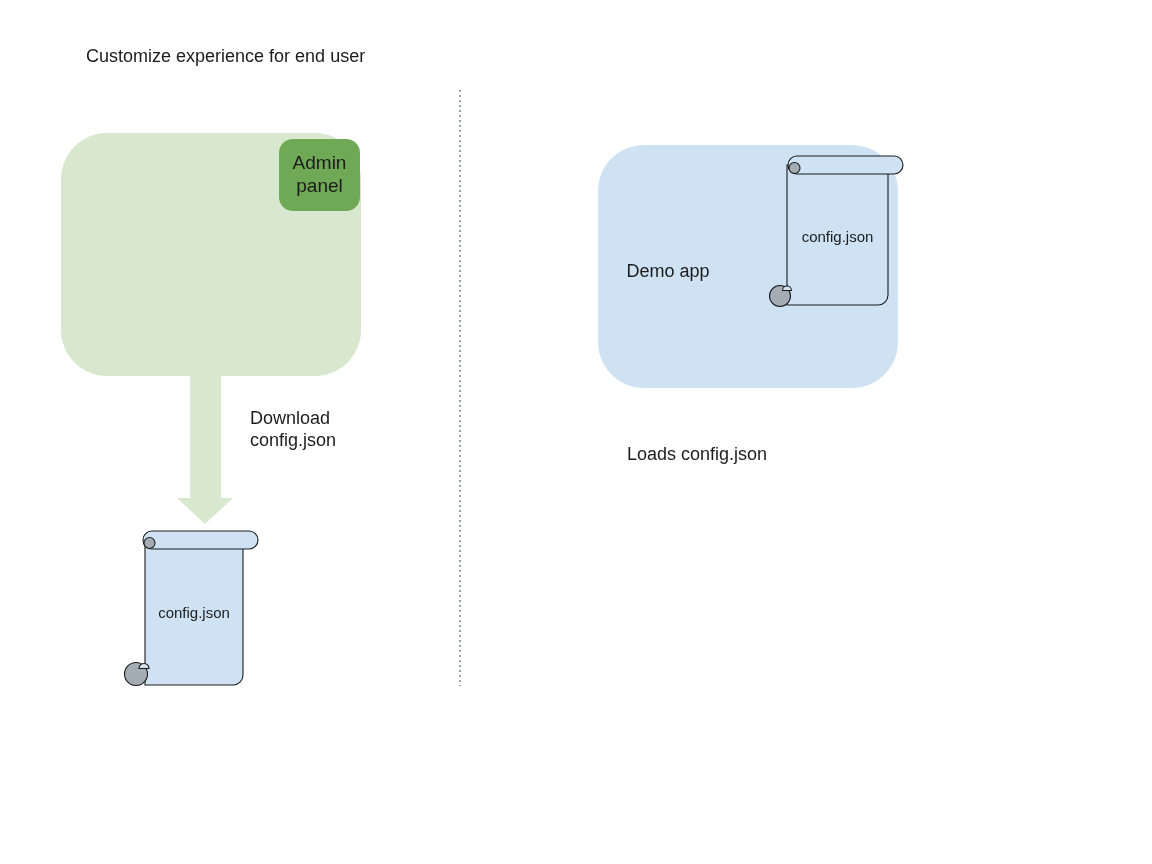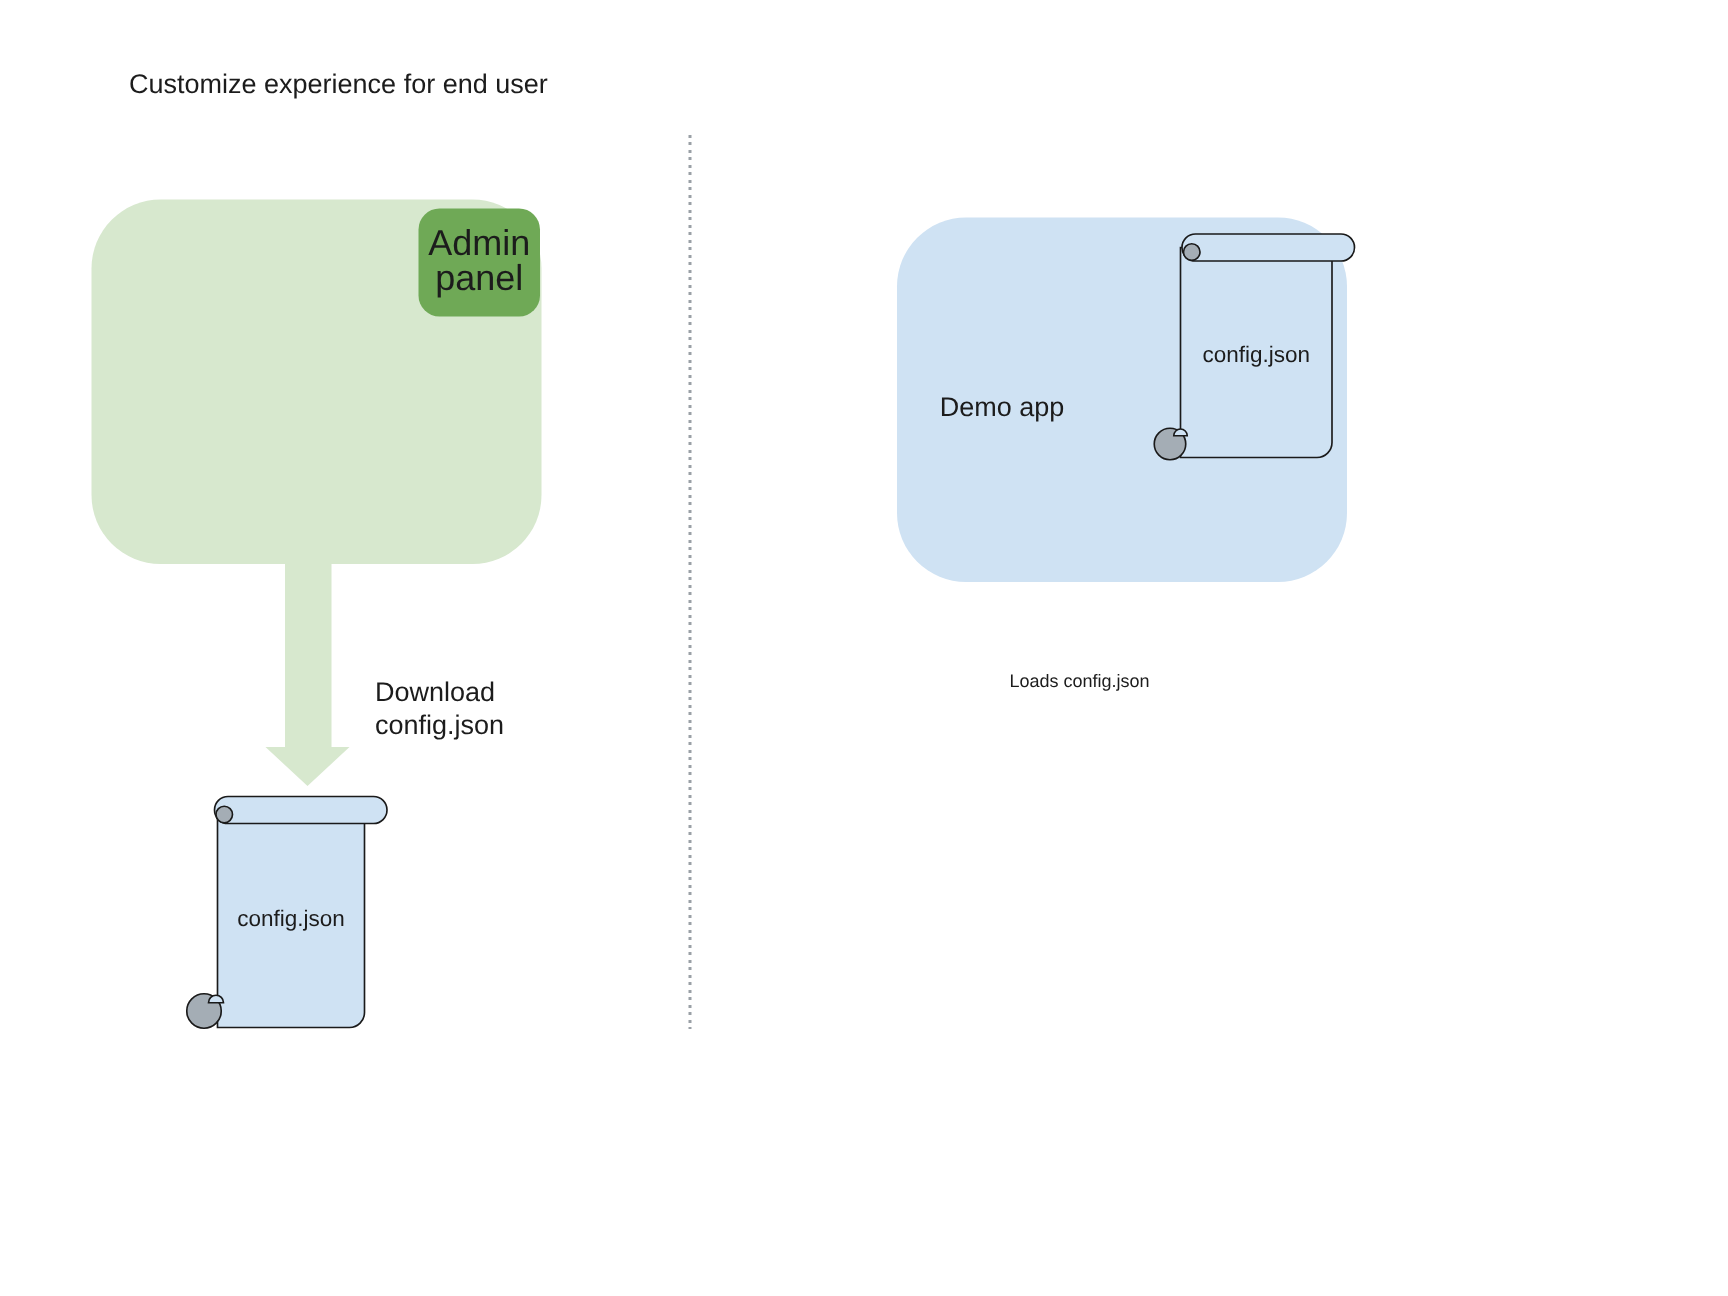--- a/index.html
+++ b/index.html
@@ -13,29 +13,29 @@
   #canvas{position:relative;width:1152px;height:864px;overflow:hidden;background:var(--background);}
   .abs{position:absolute;}
   .title{font-size:18px;line-height:22px;color:var(--text);}
   .label{font-size:18px;line-height:22px;color:var(--text);}
   .preline{white-space:pre-line;}
   .center{text-align:center;}
   .app-box{border-radius:46px;}
   .admin-app{left:61px;top:133px;width:300px;height:243px;background:var(--green-light);}
   .demo-app{left:598px;top:145px;width:300px;height:243px;background:var(--blue-light);}
   .admin-panel{left:279px;top:139px;width:81px;height:72px;border-radius:14px;background:var(--green-dark);}
-  .admin-panel-label{left:279px;top:151px;width:81px;font-size:24px;line-height:23px;}
+  .admin-panel-label{left:279px;top:151px;width:81px;font-size:19px;line-height:23px;}
   .admin-app-label{left:61px;top:243px;width:300px;}
   .demo-app-label{left:608px;top:260px;width:120px;}
   .arrow-svg{left:170px;top:374px;width:70px;height:152px;}
-  .arrow-label{left:250px;top:407px;width:120px;font-size:18px;line-height:22px;margin-top:43px;}
+  .arrow-label{left:250px;top:407px;width:120px;font-size:18px;line-height:22px;}
   .scroll-label{font-size:15px;line-height:18px;color:var(--text);}
   .scroll-label-left{left:145px;top:604px;width:98px;}
   .scroll-label-right{left:787px;top:228px;width:101px;}
-  .caption{left:627px;top:443px;font-size:12px;line-height:22px;margin-left:46px;}
+  .caption{left:627px;top:443px;font-size:18px;line-height:22px;}
   .divider{left:459px;top:90px;width:1.5px;height:596px;
     background:repeating-linear-gradient(to bottom,var(--divider-gray) 0 2px,transparent 2px 5px);}
   svg .ink{stroke:var(--outline);stroke-width:1.1;}
   svg .paper{fill:var(--blue-light);}
   svg .curl{fill:var(--curl-gray);}
 </style>
 </head>
 <body>
 
 <div id="canvas">

